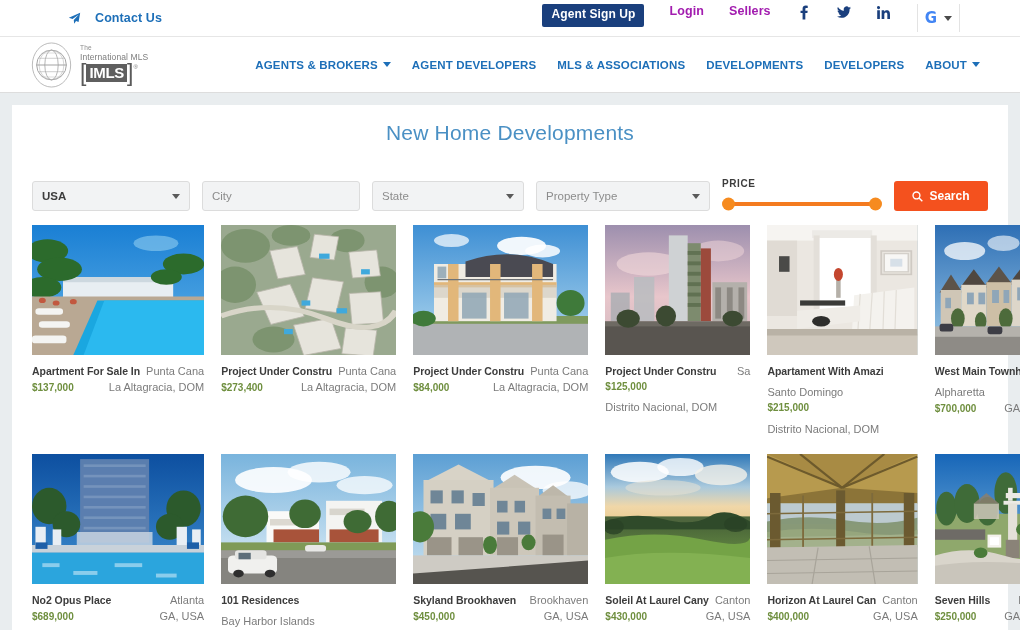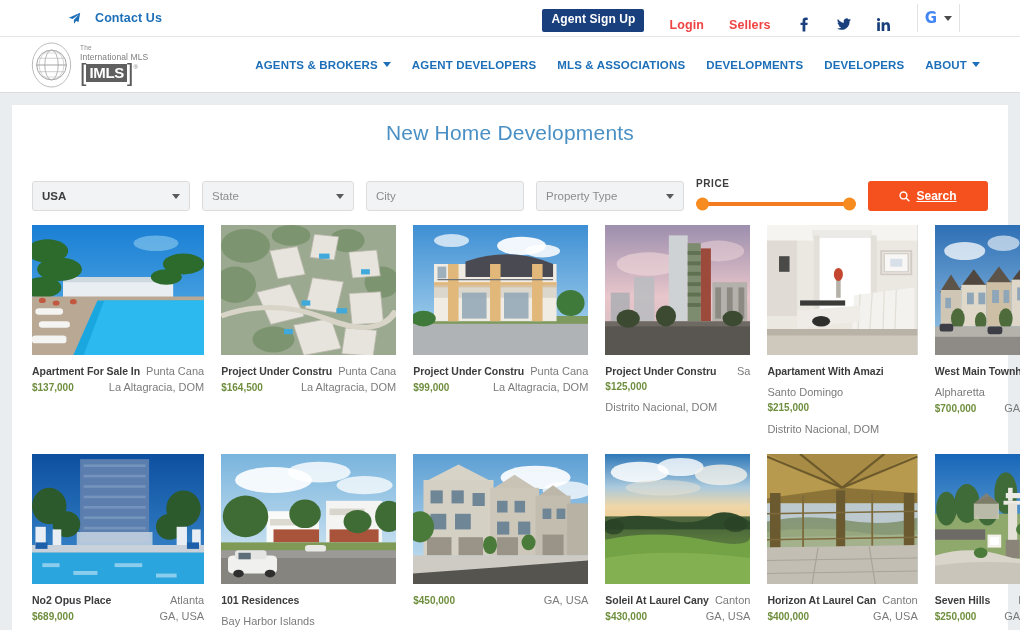--- a/index.html
+++ b/index.html
@@ -17,30 +17,30 @@
     padding: 0 60px 0 68px;
     border-bottom: 1px solid #e6e6e6;
   }
   .contact-link {
     display: flex; align-items: center; gap: 14px;
     color: #1d6fb8; font-size: 12.5px; font-weight: bold;
     letter-spacing: .1px;
   }
   .plane-icon { width: 13px; height: 13px; display: block; }
   .topbar-right {
-    margin-left: auto; display: flex; align-items: flex-end; gap: 8px;
+    margin-left: auto; display: flex; align-items: flex-start; gap: 8px;
   }
   .agent-signup {
     background: #1a3f7d; color: #ffffff;
     font-size: 12px; font-weight: bold;
     padding: 4px 9px 5px; border-radius: 2px;
     line-height: 1.15; letter-spacing: .1px;
   }
   .top-link {
-    color: #ef4444; font-size: 12.5px; font-weight: bold;
+    color: #a21caf; font-size: 12.5px; font-weight: bold;
     margin-left: 17px; letter-spacing: .1px;
   }
   .soc {
     margin-left: 18px; color: #1a3f7d;
     display: flex; align-items: center; justify-content: center;
     width: 14px; height: 16px;
   }
   .soc svg { display: block; }
   .gtrans {
     margin-left: 18px; display: flex; align-items: center;
@@ -116,21 +116,21 @@
   .field {
     height: 30px; background: #f2f3f4;
     border: 1px solid #dcdcdc; border-radius: 3px;
     display: flex; align-items: center;
     padding: 0 9px; position: relative;
     font-size: 11.5px; color: #4a4a4a;
   }
   .field.select { width: 158px; }
   .field.select.state { width: 152px; }
   .field.text { width: 158px; background: #f2f3f4; color: #8d8d8d; }
-  .field.select.ptype { width: 148px; margin-top: 20px; }
+  .field.select.ptype { width: 174px; margin-top: 20px; }
   .field .sel-caret {
     position: absolute; right: 9px;
     width: 0; height: 0; border-left: 4px solid transparent;
     border-right: 4px solid transparent; border-top: 5px solid #5a5a5a;
   }
   .field .val { font-weight: bold; color: #3d3d3d; font-size: 11.5px; }
   .field .ph { color: #8c8c8c; font-size: 11.5px; }
 
   .price-wrap { width: 160px; padding-bottom: 1px; }
   .price-label {
@@ -149,21 +149,21 @@
     position: absolute; width: 13px; height: 13px; border-radius: 50%;
     background: #f68b1f; top: 50%; transform: translateY(-50%);
   }
   .knob.left { left: 0; }
   .knob.right { right: 0; }
 
   .search-btn {
     flex: 1; height: 30px; background: #f4511e; color: #ffffff;
     border-radius: 3px; display: flex; align-items: center;
     justify-content: center; gap: 6px;
-    font-size: 12px; font-weight: bold; text-decoration: underline;
+    font-size: 12px; font-weight: bold;
   }
   .mag { width: 11px; height: 11px; display: block; }
 
   
   .grid {
     display: grid; grid-template-columns: repeat(6, 1fr);
     column-gap: 17px; row-gap: 0;
   }
   .card { display: flex; flex-direction: column; }
   .card-row2 { margin-top: 16px; }
@@ -276,26 +276,26 @@
 </div>
 
 <div class="panel">
   <h1 class="page-title">New Home Developments</h1>
 
   <div class="filters">
     <div class="field select">
       <span class="val">USA</span>
       <span class="sel-caret"></span>
     </div>
+    <div class="field text">
+      <span class="ph">City</span>
+    </div>
     <div class="field select state">
       <span class="ph">State</span>
       <span class="sel-caret"></span>
-    </div>
-    <div class="field text">
-      <span class="ph">City</span>
     </div>
     <div class="field select ptype">
       <span class="ph">Property Type</span>
       <span class="sel-caret"></span>
     </div>
 
     <div class="price-wrap">
       <div class="price-label">PRICE</div>
       <div class="slider">
         <div class="slider-track"></div>
@@ -391,21 +391,21 @@
             </g>
       <path d="M0 70 Q30 56 60 72 T100 66" stroke="#d8d5c8" stroke-width="4" fill="none"></path>
           </svg>
         </div>
         <div class="meta">
           <div class="meta-line">
             <span class="p-title">Project Under Constru</span>
             <span class="p-city">Punta Cana</span>
           </div>
           <div class="meta-line">
-            <span class="p-price">$164,500</span>
+            <span class="p-price">$273,400</span>
             <span class="p-region">La Altagracia, DOM</span>
           </div>
         </div>
       </div>
       <div class="card">
         <div class="thumb">
           <svg viewBox="0 0 100 100" preserveAspectRatio="none">
       <defs>
               <linearGradient id="sk2" x1="0" y1="0" x2="0" y2="1">
         <stop offset="0" stop-color="#3e8fd4"></stop>
@@ -438,21 +438,21 @@
       <ellipse cx="6" cy="72" rx="7" ry="6" fill="#3f7a3a"></ellipse>
       <ellipse cx="90" cy="60" rx="8" ry="10" fill="#3f7a3a"></ellipse>
           </svg>
         </div>
         <div class="meta">
           <div class="meta-line">
             <span class="p-title">Project Under Constru</span>
             <span class="p-city">Punta Cana</span>
           </div>
           <div class="meta-line">
-            <span class="p-price">$99,000</span>
+            <span class="p-price">$84,000</span>
             <span class="p-region">La Altagracia, DOM</span>
           </div>
         </div>
       </div>
       <div class="card">
         <div class="thumb">
           <svg viewBox="0 0 100 100" preserveAspectRatio="none">
       <defs>
               <linearGradient id="sk3" x1="0" y1="0" x2="0" y2="1">
         <stop offset="0" stop-color="#9d8fae"></stop>
@@ -757,20 +757,24 @@
               <ellipse cx="4" cy="56" rx="8" ry="12"></ellipse>
               <ellipse cx="44" cy="70" rx="4" ry="7"></ellipse>
         <ellipse cx="66" cy="68" rx="4" ry="6"></ellipse>
             </g>
       <rect x="0" y="78" width="100" height="22" fill="#cecbc4"></rect>
       <polygon points="0,92 100,82 100,100 0,100" fill="#56544f"></polygon>
           </svg>
         </div>
         <div class="meta wrapmode">
           <div class="meta-line">
+            <span class="p-title">Skyland Brookhaven</span>
+            <span class="p-city">Brookhaven</span>
+          </div>
+          <div class="meta-line">
             <span class="p-price">$450,000</span>
             <span class="p-region">GA, USA</span>
           </div>
         </div>
       </div>
       <div class="card card-row2">
         <div class="thumb">
           <svg viewBox="0 0 100 100" preserveAspectRatio="none">
       <defs>
         <linearGradient id="sk8" x1="0" y1="0" x2="0" y2="1">

